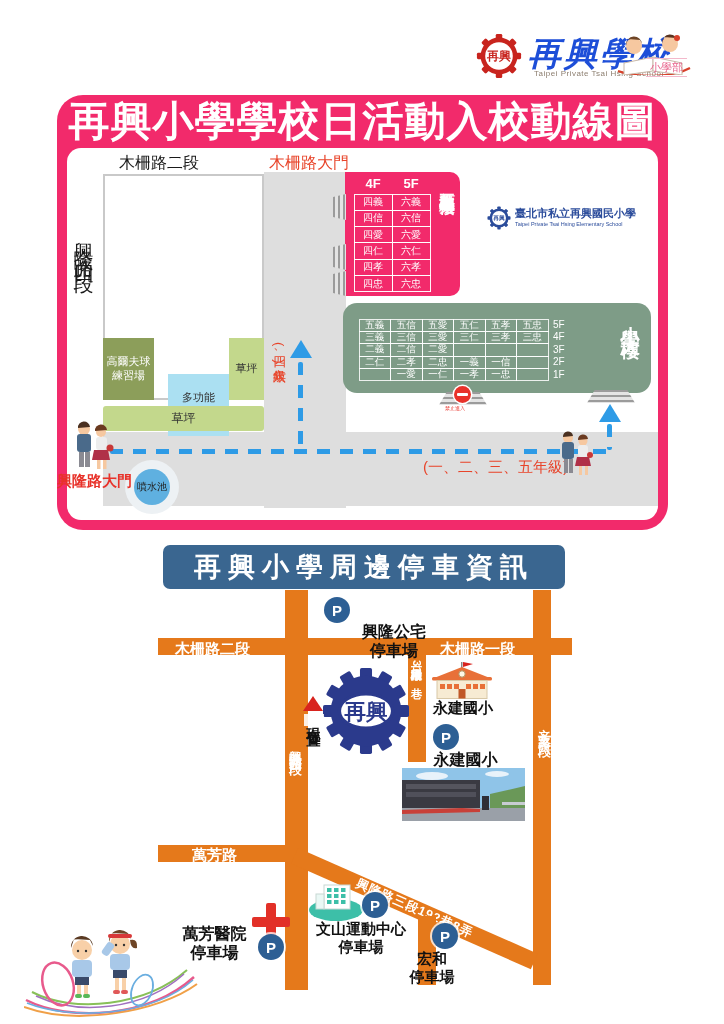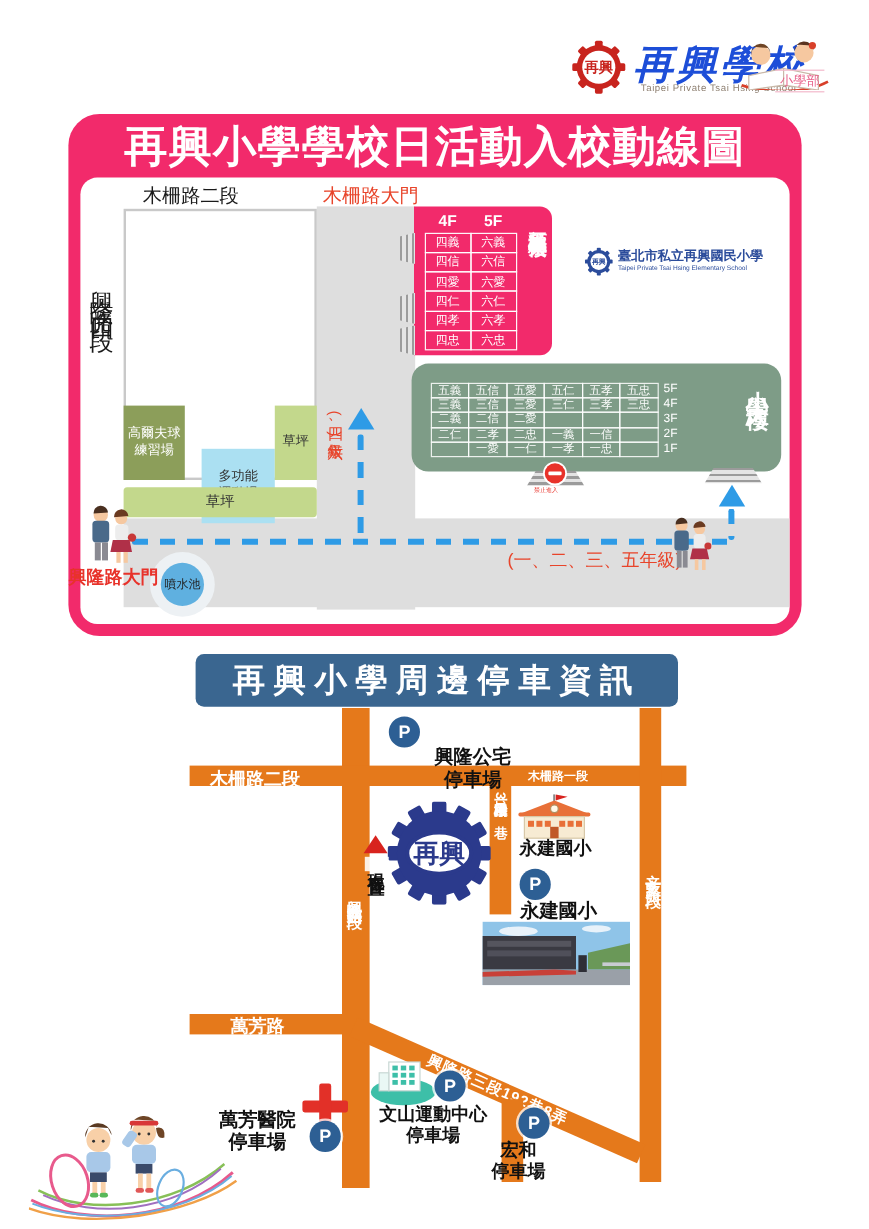--- a/index.html
+++ b/index.html
@@ -11,21 +11,21 @@
   .ctr{display:flex;align-items:center;justify-content:center;text-align:center;}
 
   
   .hdr-name{font-family:Liberation Sans, sans-serif;font-weight:bold;font-style:italic;
     color:#1d4ed8;font-size:33px;letter-spacing:3px;}
   .hdr-en{font-size:8px;color:#8d7f70;letter-spacing:.5px;}
   .hdr-div{font-size:11px;color:#e8638c;border-top:1px solid #f3b8cb;border-bottom:1px solid #f3b8cb;padding:1px 4px;}
 
   
   .frame{left:57px;top:95px;width:611px;height:435px;background:#F22A6B;border-radius:26px;}
-  .frame-title{left:0;top:0;width:611px;height:37px;color:#fff;font-size:36px;font-weight:bold;line-height:53px;text-align:center;letter-spacing:1px;}
+  .frame-title{left:0;top:0;width:611px;height:37px;color:#fff;font-size:41px;font-weight:bold;line-height:53px;text-align:center;letter-spacing:1px;}
   .inner{left:10px;top:53px;width:591px;height:372px;background:#fff;border-radius:14px;overflow:hidden;}
   .road-gray{background:#DEDEDE;}
   .lawn{background:#C3D88C;border-radius:3px;color:#333;}
   .fieldbox{background:#fff;border:2px solid #C9C9C9;box-sizing:border-box;}
   .blk-label{font-size:11px;line-height:1.25;text-align:center;}
   .pinkbld{background:#F22A6B;border-radius:0 10px 10px 0;}
   .gu-heads{display:grid;grid-template-columns:38px 38px;}
   .gu-heads div{color:#fff;font-weight:bold;font-size:13px;text-align:center;}
   .gu-grid{display:grid;grid-template-columns:repeat(2,38px);grid-auto-rows:16.3px;}
   .gu-grid div{border:1px solid rgba(255,255,255,.95);margin:-0.5px;color:#fff;font-size:10px;
@@ -281,21 +281,21 @@
   <div class="abs road" style="left:158px;top:638px;width:414px;height:17px;"></div>
   <div class="abs road" style="left:408px;top:655px;width:18px;height:107px;"></div>
   <div class="abs road" style="left:533px;top:590px;width:18px;height:395px;"></div>
   <div class="abs road" style="left:158px;top:845px;width:127px;height:17px;"></div>
   <div class="abs road" style="left:298px;top:848px;width:262px;height:17px;transform:rotate(23.8deg);transform-origin:0 0;">
     <div class="road-lbl ctr" style="width:262px;height:17px;font-size:12.5px;letter-spacing:1px;">興隆路三段192巷8弄</div>
   </div>
   <div class="abs road" style="left:418px;top:916px;width:18px;height:69px;"></div>
 
   <div class="abs road-lbl" style="left:175px;top:640px;font-size:15px;">木柵路二段</div>
-  <div class="abs road-lbl" style="left:440px;top:640px;font-size:10px;">木柵路一段</div>
+  <div class="abs road-lbl" style="left:440px;top:640px;font-size:15px;">木柵路一段</div>
   <div class="abs road-lbl v" style="left:410px;top:660px;font-size:11.5px;line-height:1.0;">木柵路一段311巷</div>
   <div class="abs road-lbl v" style="left:286px;top:740px;font-size:13px;letter-spacing:3px;">興隆路四段</div>
   <div class="abs road-lbl v" style="left:535px;top:718px;font-size:13px;letter-spacing:4px;">辛亥路六段</div>
   <div class="abs road-lbl" style="left:192px;top:846px;font-size:15px;">萬芳路</div>
 
   <div class="abs picon" style="left:324px;top:597px;">
       <span>P</span>
     </div>
   <div class="abs plabel pre" style="left:352px;top:598px;width:84px;margin-top:24px;">興隆公宅
 停車場</div>

